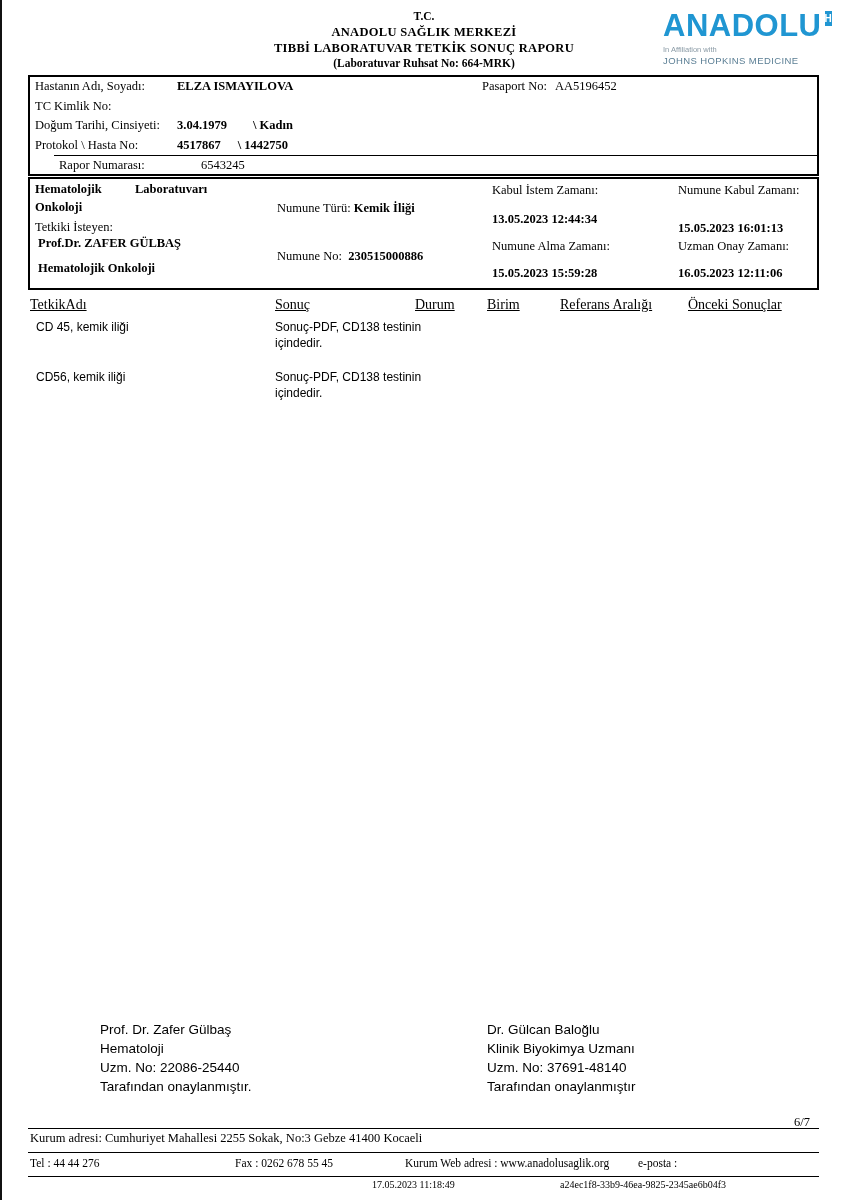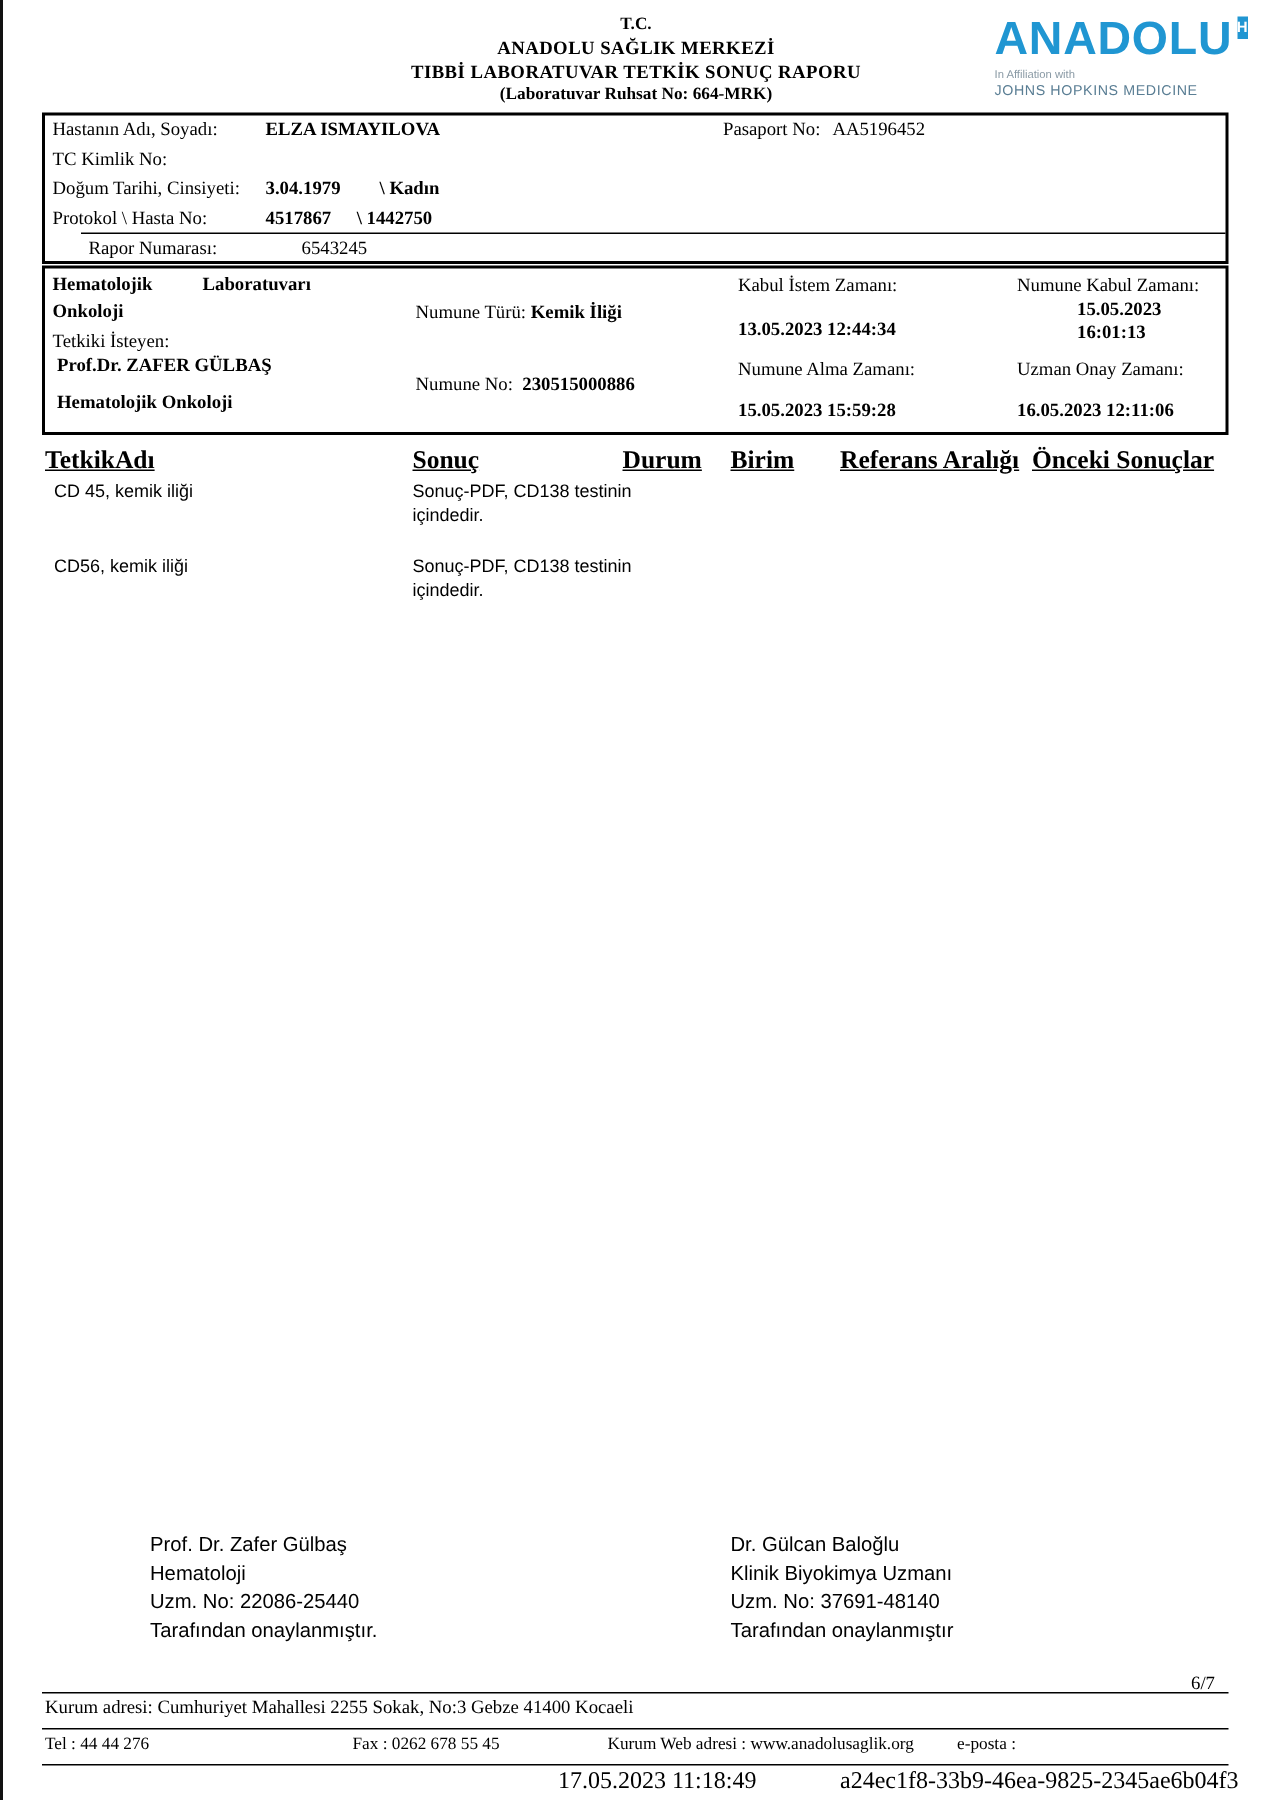--- a/index.html
+++ b/index.html
@@ -39,35 +39,35 @@
   .box1 { position:absolute; left:28px; top:75px; width:791px; border:2px solid #000; font-size:12.5px; }
   .box1 .row { display:flex; align-items:center; height:19.5px; padding-left:5px; position:relative; }
   .box1 .lbl { width:142px; flex:none; }
   .box1 .divider { border-top:1.5px solid #000;margin-left:24px; }
   .box1 .row-short { height:19px; }
   .pass-group { position:absolute; left:452px; top:0; height:100%; display:flex; align-items:center; }
 
   .box2 { position:absolute; left:28px; top:177px; width:791px; height:113px; border:2px solid #000; font-size:12.5px; }
 
   
-  .res-head span { position:absolute; font-weight:bold; font-size:17px; text-decoration:underline; }
+  .res-head span { position:absolute; font-weight:normal; font-size:14px; text-decoration:underline; }
   .res-row-name { position:absolute; font-family:"Liberation Sans", sans-serif; font-size:12px; }
   .res-row-val  { position:absolute; font-family:"Liberation Sans", sans-serif; font-size:12px; width:150px; line-height:1.3; }
 
   
   .sig { position:absolute; top:1020px; font-family:"Liberation Sans", sans-serif; font-size:13.5px; line-height:19px; }
   .sig-left { left:100px; }
   .sig-right { left:487px; }
 
   .pagenum { position:absolute; right:38px; top:1115px; font-size:12.5px; }
 
   .hline { position:absolute; left:28px; width:791px; border-top:1.2px solid #000; }
   .footer-address { position:absolute; left:30px; top:1131px; font-size:12.5px; }
   .footer-row { position:absolute; top:1157px; font-size:11.5px; }
-  .footer-bottom { position:absolute; top:1179px; font-size:16px; }
+  .footer-bottom { position:absolute; top:1179px; font-size:10px; }
 </style>
 </head>
 <body>
 
 <div class="page">
   <div class="scan-edge"></div>
 
   <div class="header-center">
     <div class="l1">T.C.</div>
     <div class="l2">ANADOLU SAĞLIK MERKEZİ</div>
@@ -122,21 +122,21 @@
 
     <span class="abs" style="left:247px; top:22px;"><span>Numune Türü:</span> <span class="b">Kemik İliği</span></span>
     <span class="abs" style="left:247px; top:70px;"><span>Numune No:</span>&nbsp; <span class="b">230515000886</span></span>
 
     <span class="abs" style="left:462px; top:4px;">Kabul İstem Zamanı:</span>
     <span class="abs b" style="left:462px; top:33px;">13.05.2023 12:44:34</span>
     <span class="abs" style="left:462px; top:60px;">Numune Alma Zamanı:</span>
     <span class="abs b" style="left:462px; top:87px;">15.05.2023 15:59:28</span>
 
     <span class="abs" style="left:648px; top:4px;">Numune Kabul Zamanı:</span>
-    <span class="abs b" style="left:648px; top:20px;margin-left:40px;">15.05.2023 16:01:13</span>
+    <span class="abs b" style="left:648px; top:42px;">15.05.2023 16:01:13</span>
     <span class="abs" style="left:648px; top:60px;">Uzman Onay Zamanı:</span>
     <span class="abs b" style="left:648px; top:87px;">16.05.2023 12:11:06</span>
   </div>
 
   <div class="res-head">
     <span style="left:30px;  top:297px;">TetkikAdı</span>
     <span style="left:275px; top:297px;">Sonuç</span>
     <span style="left:415px; top:297px;">Durum</span>
     <span style="left:487px; top:297px;">Birim</span>
     <span style="left:560px; top:297px;">Referans Aralığı</span>

